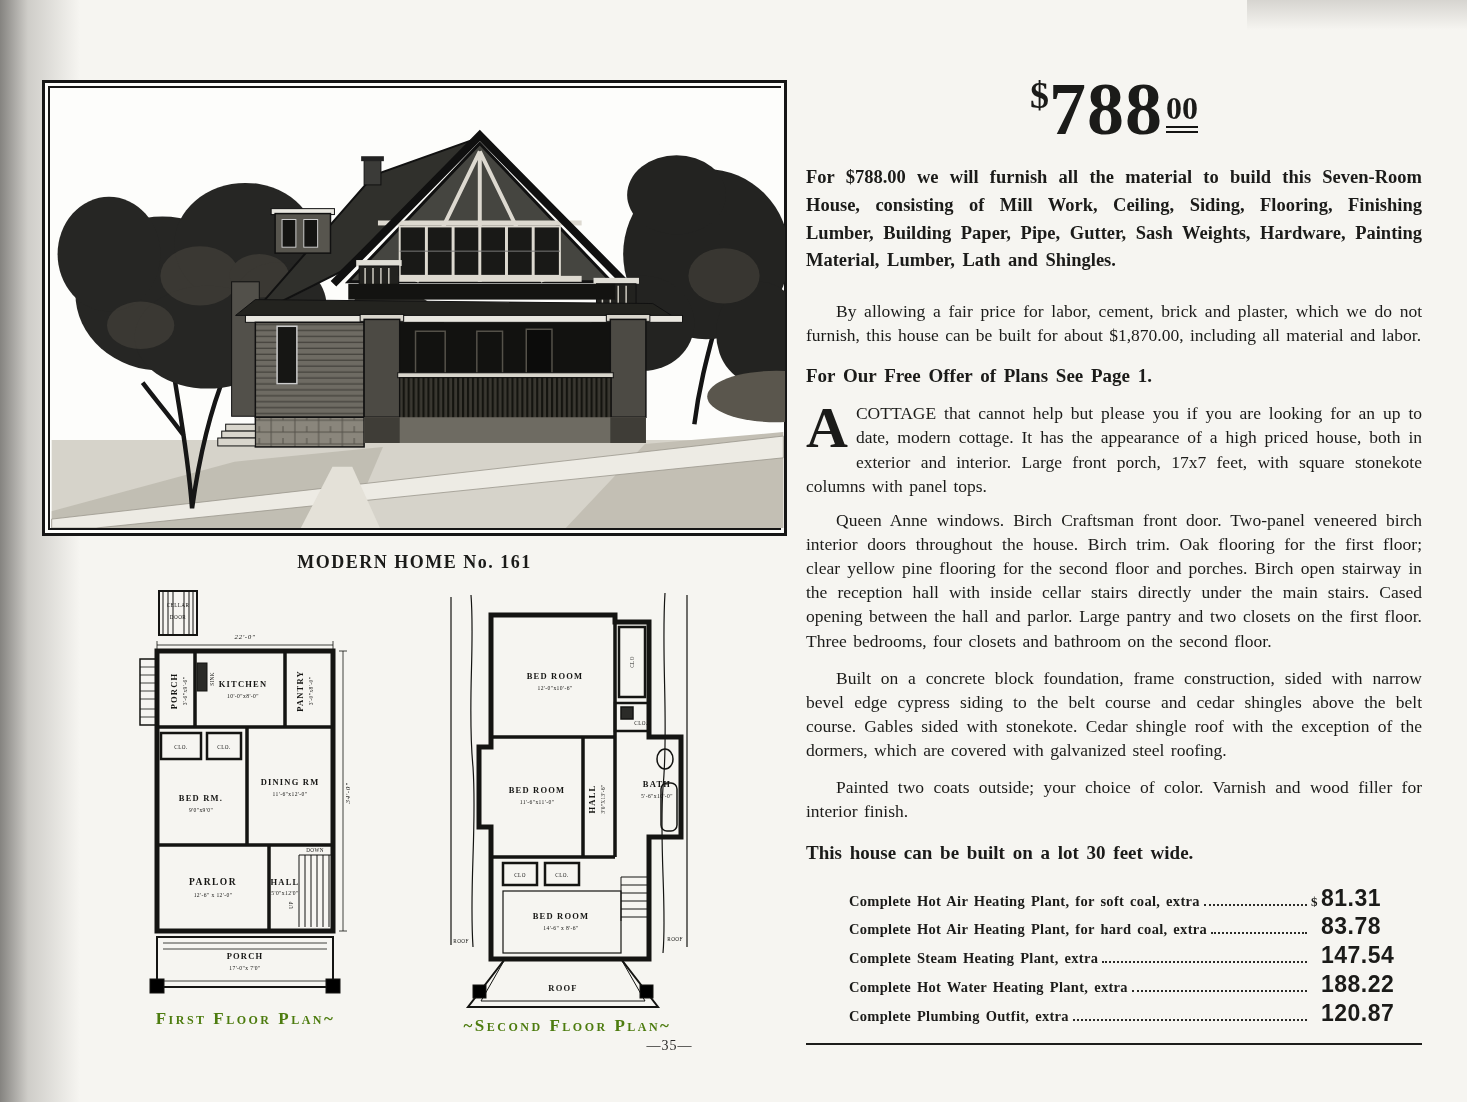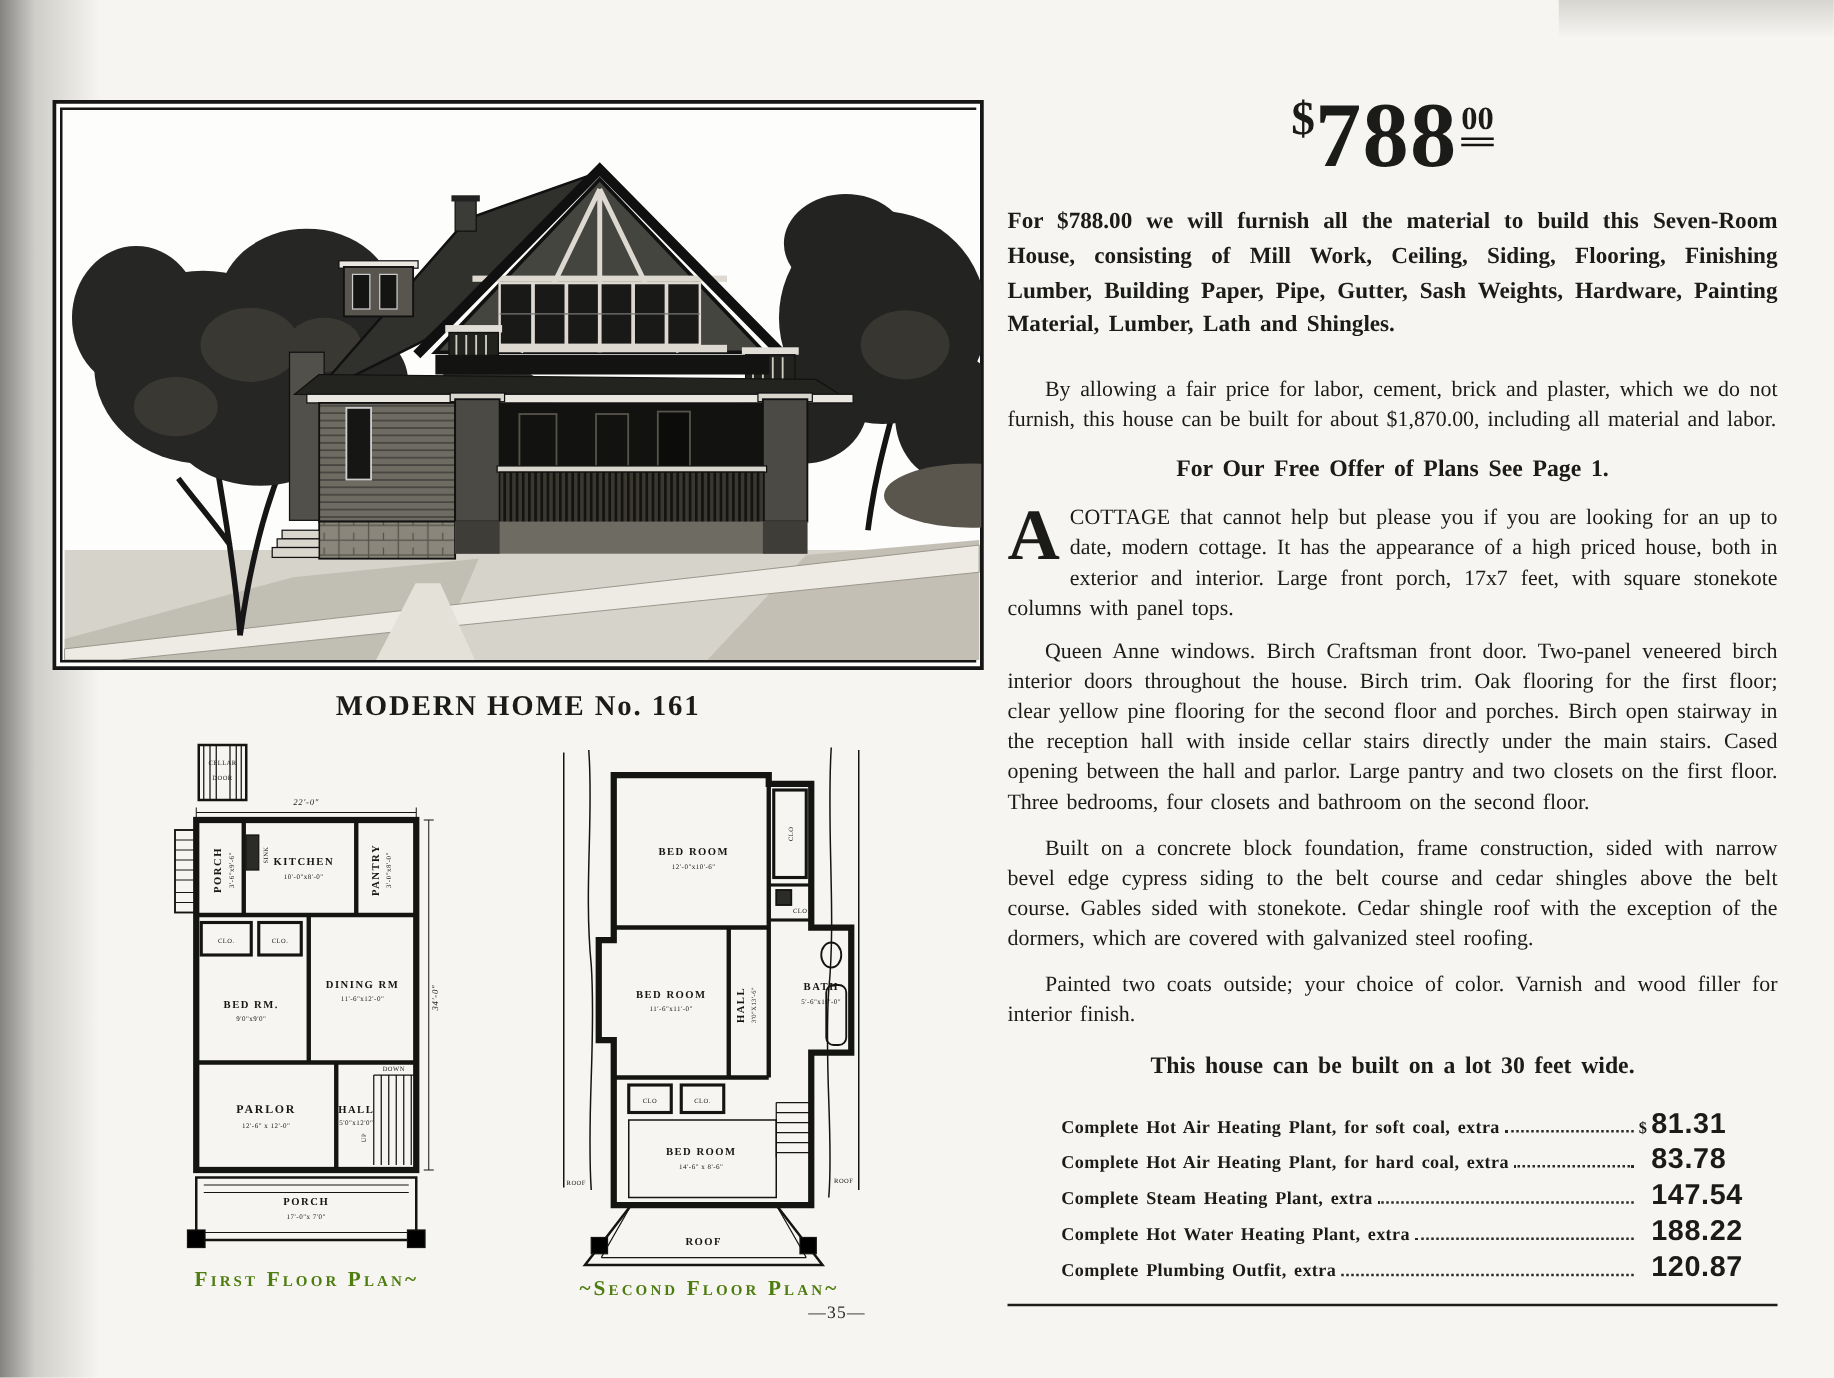--- a/index.html
+++ b/index.html
@@ -12,46 +12,46 @@
     pointer-events:none;}
   .page-curl{position:absolute;right:0;top:0;width:220px;height:30px;
     background:linear-gradient(to bottom, rgba(120,116,110,.25), rgba(0,0,0,0));pointer-events:none;}
 
   
   .left-col{position:absolute;left:42px;top:80px;width:745px;}
   .illo-frame{border:3px solid #161616;padding:3px;background:#fdfdfb;}
   .illo-inner{border:2px solid #161616;}
   .illo-inner svg{display:block;}
   .home-title{margin:16px 0 6px 0;text-align:center;font-weight:bold;
-    font-size:23px;letter-spacing:1.5px;font-family:"Liberation Serif",serif;}
+    font-size:18px;letter-spacing:1.5px;font-family:"Liberation Serif",serif;}
   .plans-row{display:flex;justify-content:center;align-items:flex-start;gap:88px;margin-top:14px;}
   .plan{display:flex;flex-direction:column;align-items:center;}
   .plan-caption{margin-top:4px;font-size:17px;letter-spacing:2.5px;font-weight:bold;
     font-variant:small-caps;color:#4d7c0f;}
   .page-no{margin-top:2px;align-self:flex-end;font-size:14px;color:#2a2a28;letter-spacing:1px;}
 
   .plan svg text{font-family:"Liberation Serif",serif;fill:#161614;}
   .rm{font-size:8.5px;letter-spacing:1.2px;font-weight:bold;}
   .rm-lg{font-size:9.5px;letter-spacing:1.4px;font-weight:bold;}
   .dim{font-size:5.6px;letter-spacing:.4px;}
   .tiny{font-size:5.2px;letter-spacing:.4px;}
   .dimlab{font-size:7px;font-style:italic;letter-spacing:.6px;}
 
   
   .right-col{position:absolute;left:806px;top:72px;width:616px;}
   .price{display:flex;justify-content:center;align-items:flex-start;margin:0 0 18px 0;line-height:1;}
   .price .sym{font-size:38px;font-weight:bold;margin-top:4px;}
   .price .main{font-size:74px;font-weight:bold;letter-spacing:1px;}
-  .price .cents{font-size:26px;font-weight:bold;margin-top:10px;margin-left:3px;
+  .price .cents{font-size:32px;font-weight:bold;margin-top:20px;margin-left:3px;
     border-bottom:7px double #141412;padding-bottom:2px;}
   p{margin:0;}
   .intro{font-weight:bold;font-size:18.5px;line-height:1.5;text-align:justify;word-spacing:3px;margin-bottom:24px;}
   .body-p{font-size:17.5px;line-height:1.38;text-align:justify;word-spacing:2px;margin-bottom:13px;}
   .indent{text-indent:30px;}
-  .subhead{font-weight:bold;font-size:19px;text-align:center;margin:18px 0 14px 0;word-spacing:3px;}
+  .subhead{font-weight:bold;font-size:19px;text-align:left;margin:18px 0 14px 0;word-spacing:3px;}
   .dropcap-p{margin-bottom:10px;}
   .dropcap{float:left;font-size:58px;line-height:.8;font-weight:bold;margin:4px 8px 0 0;}
   .extras{width:530px;margin:20px auto 8px auto;}
   .x-row{display:flex;align-items:baseline;font-size:14.5px;line-height:1.25;}
   .x-label{white-space:nowrap;font-weight:bold;letter-spacing:.3px;word-spacing:2px;text-align:center;}
   .leader{flex:1;border-bottom:2px dotted #2b2b28;margin:0 4px 3px 4px;min-width:10px;}
   .x-cur{font-size:13px;font-weight:bold;width:10px;}
   .x-price{font-weight:bold;font-size:23px;width:58px;text-align:right;
     font-family:"Liberation Sans",sans-serif;letter-spacing:.5px;}
   .foot-rule{border:none;border-top:2px solid #1d1d1b;margin:16px 0 0 0;}

